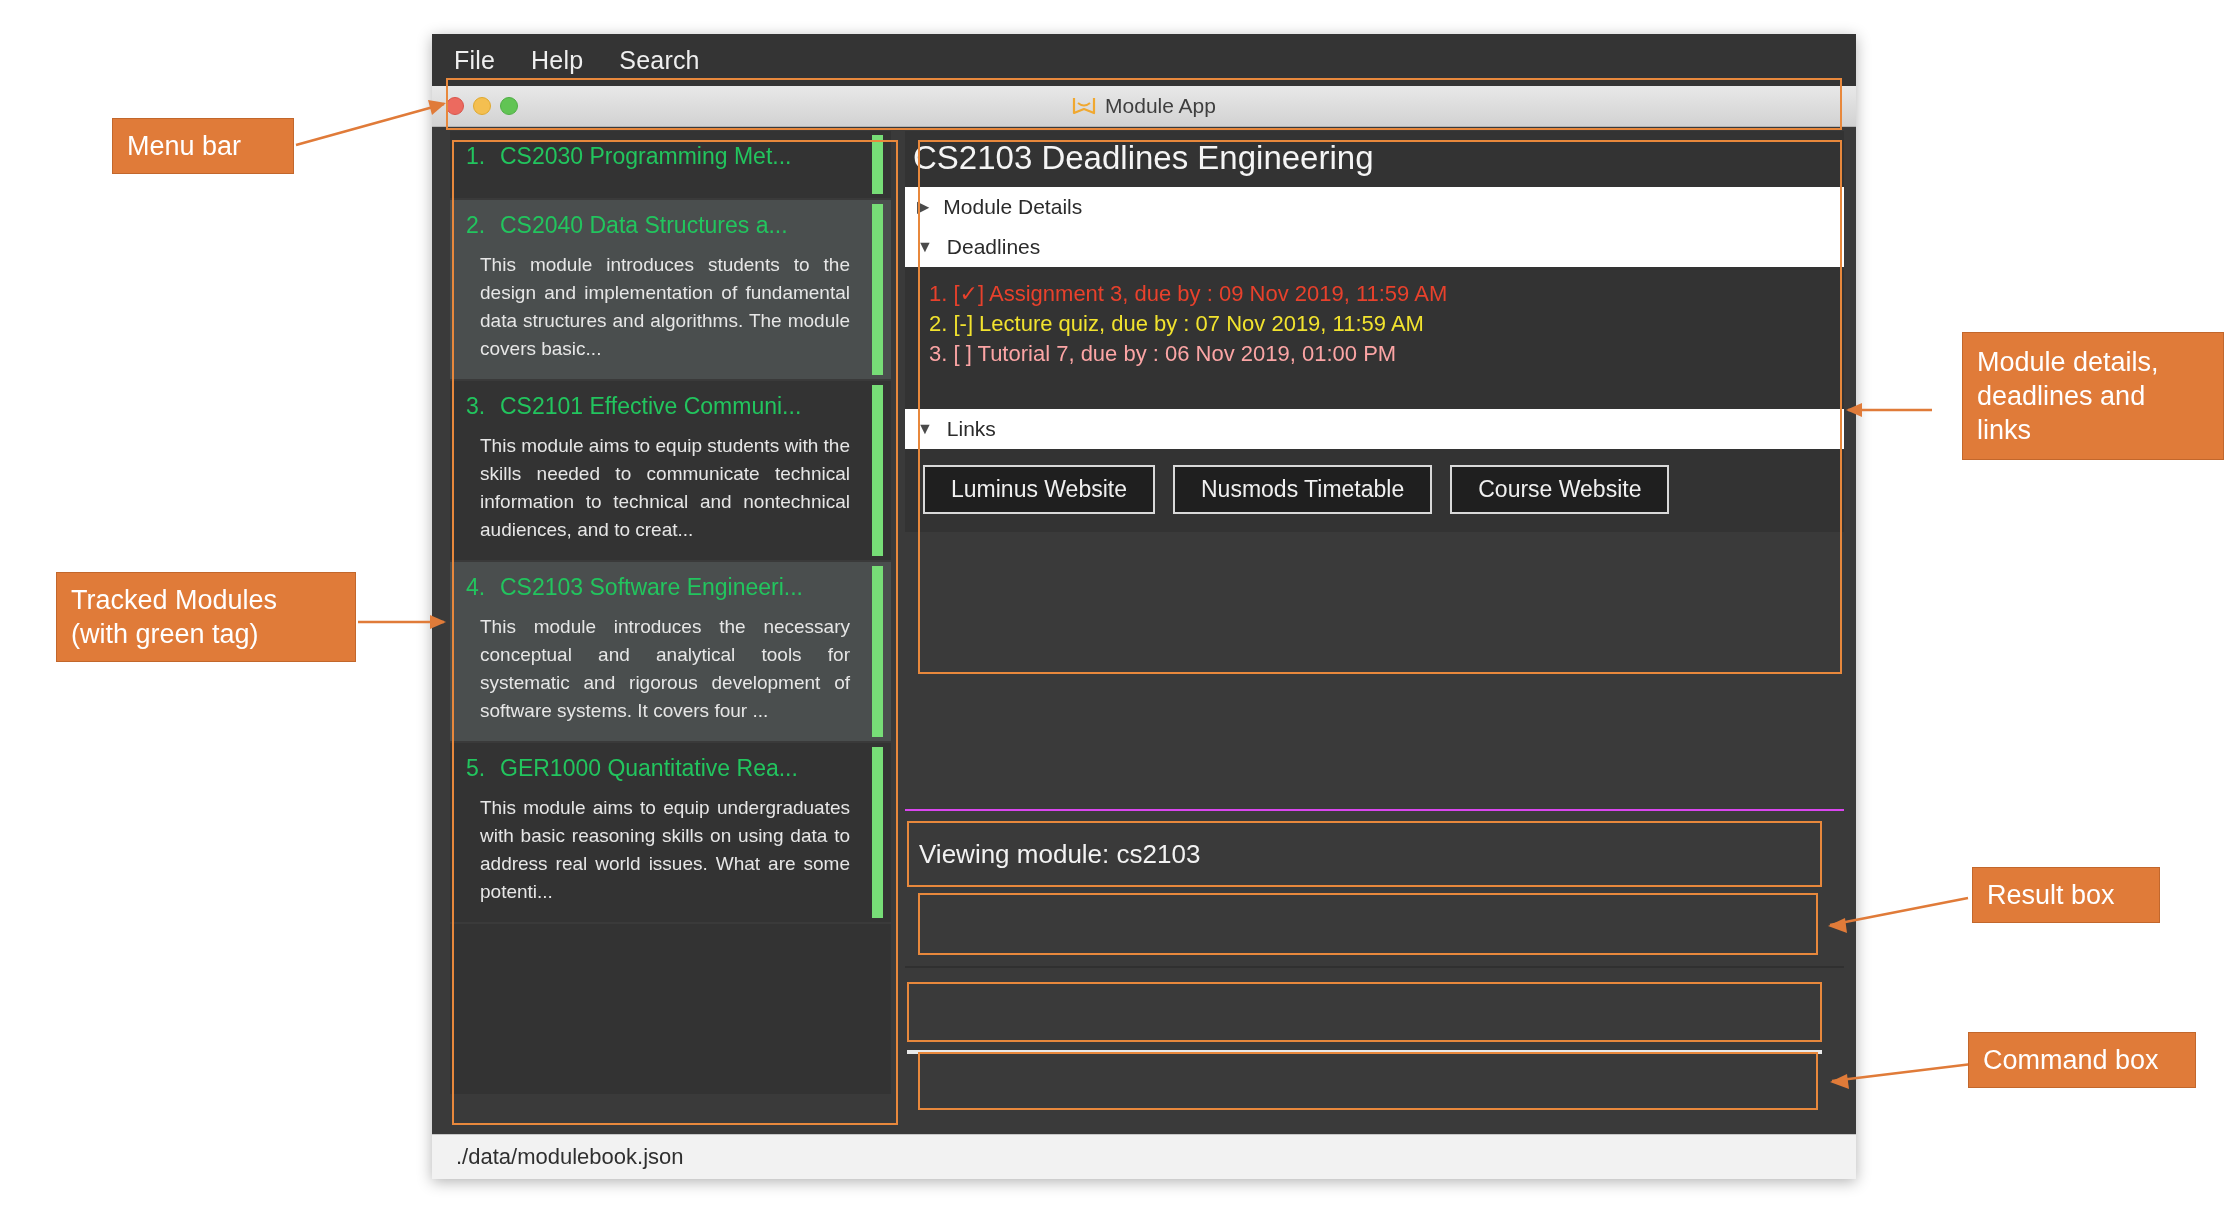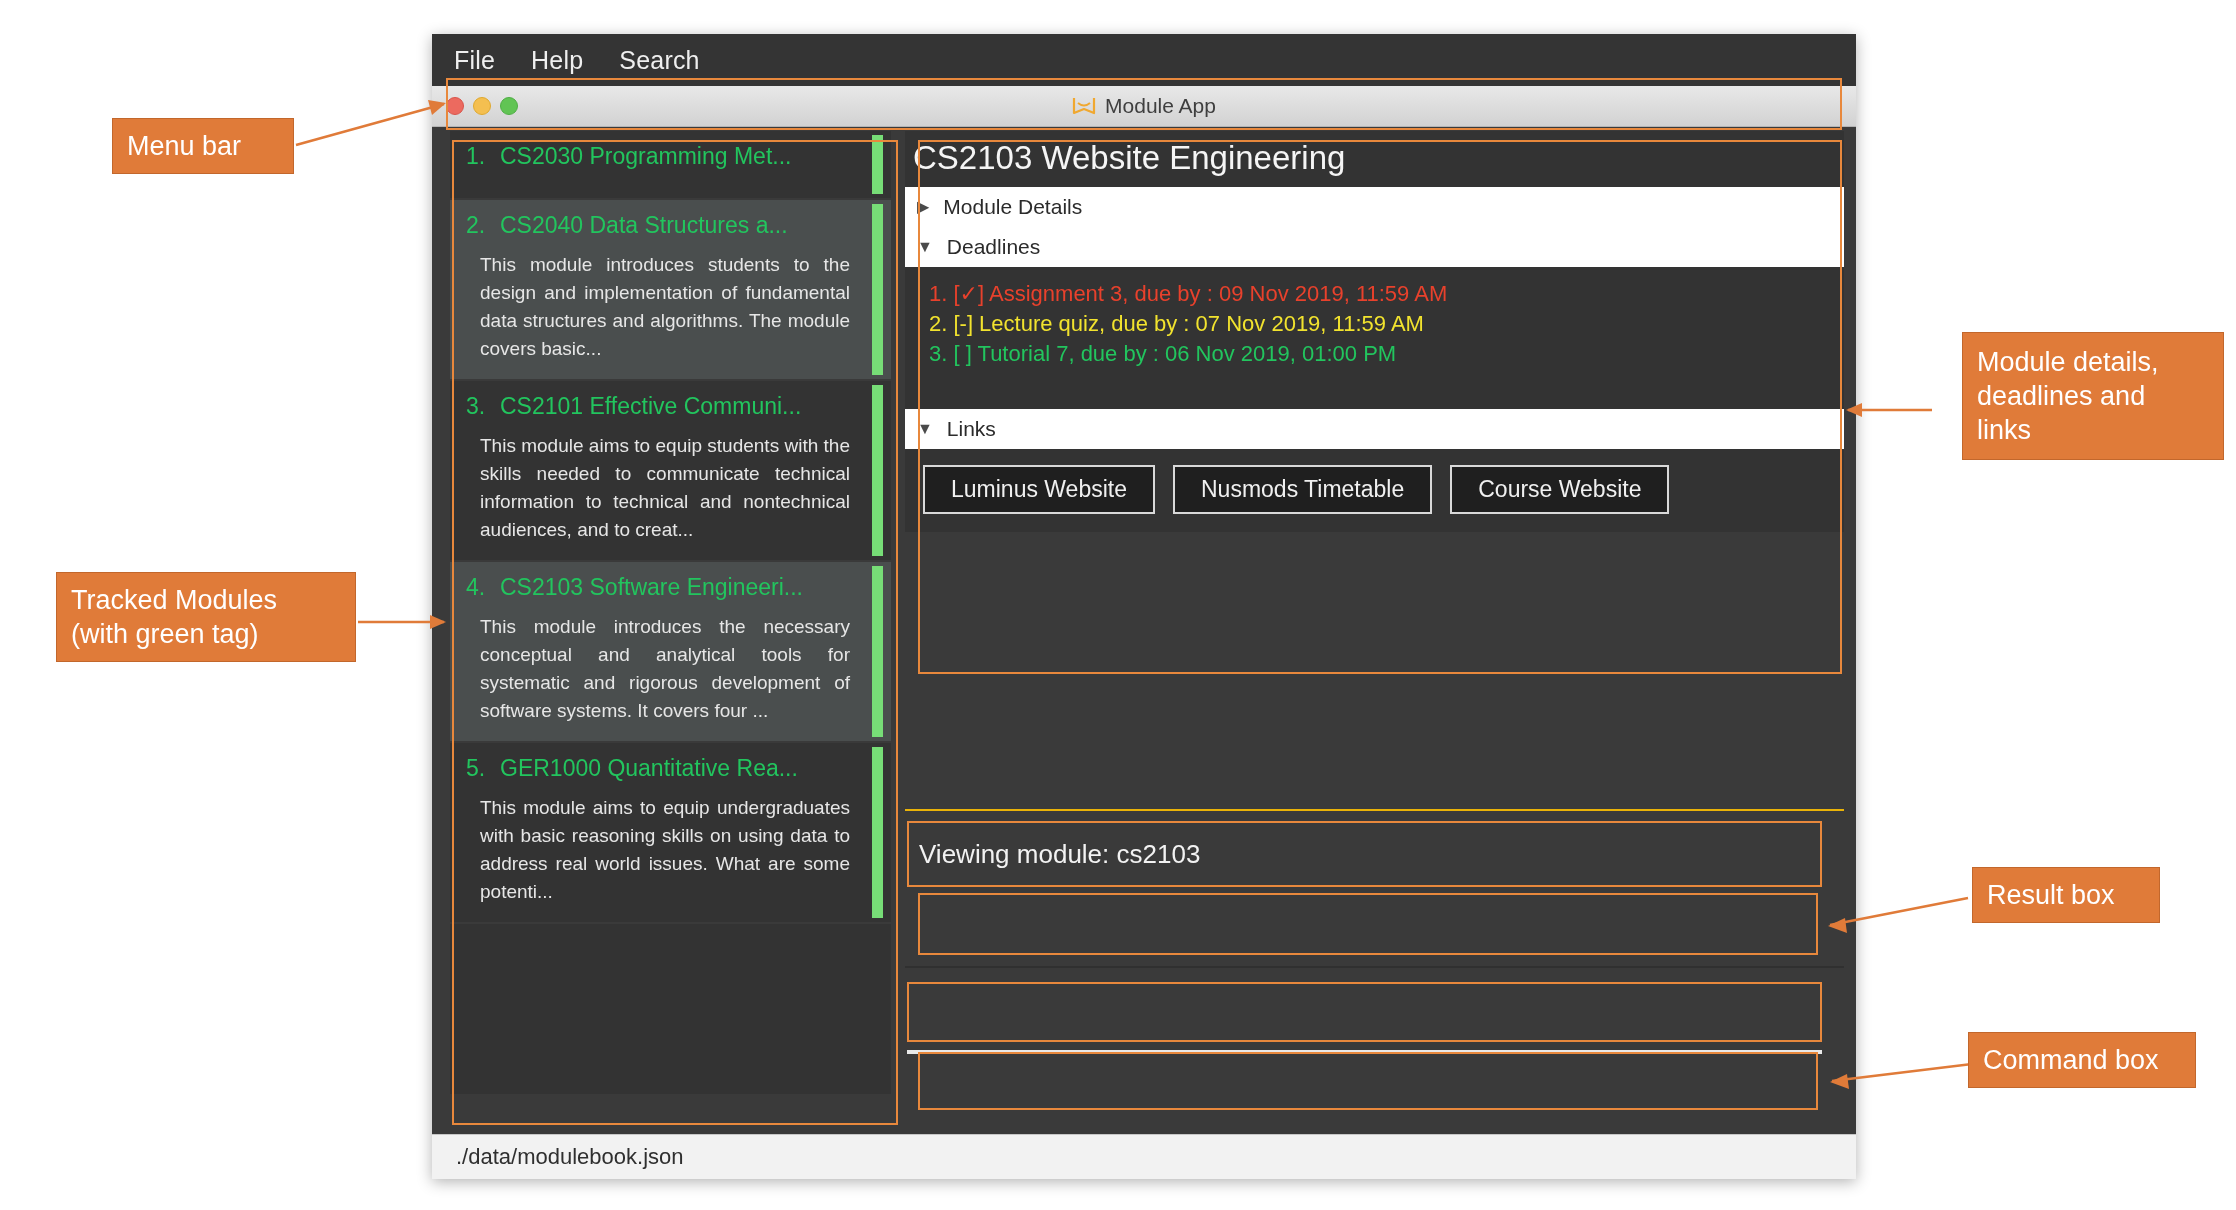--- a/index.html
+++ b/index.html
@@ -113,21 +113,21 @@
   }
   .link-btn{
     background:#1f1f1f;color:#f0f0f0;border:2px solid #d9d9d9;
     font-size:23px;padding:9px 26px;
   }
   #details-filler{flex:1 1 auto;background:#3a3a3a;}
 
   #right-spacer{flex:1 1 auto;background:#3a3a3a;min-height:0;}
 
   #result-wrap{flex:0 0 145px;background:#3a3a3a;padding-top:10px;
-    border-top:2px solid #eab308;}
+    border-top:2px solid #d946ef;}
   #result-box{
     margin:0 22px 0 2px;height:62px;background:#3a3a3a;
     border:2px solid #e8883c;color:#f2f2f2;font-size:26px;
     display:flex;align-items:center;padding:0 10px;
   }
   #command-wrap{flex:0 0 118px;background:#3a3a3a;padding-top:14px;
     border-top:2px solid #303030;}
   #command-box{
     margin:0 22px 0 2px;height:56px;background:#3a3a3a;
     border:2px solid #e8883c;
@@ -232,36 +232,36 @@
           </div>
           <div class="mc-tag"></div>
         </div>
 
       </div>
     </div>
 
     <div id="right-panel">
 
       <div id="details-box">
-        <div id="details-title">CS2103 Website Engineering</div>
+        <div id="details-title">CS2103 Deadlines Engineering</div>
 
         <div class="accordion-head">
           <span class="tri">▶</span>
           <span>Module Details</span>
         </div>
 
         <div class="accordion-head">
           <span class="tri">▼</span>
           <span>Deadlines</span>
         </div>
 
         <div class="acc-body-deadlines">
           <div class="deadline-line" style="color:#e8412c">1. [✓] Assignment 3, due by : 09 Nov 2019, 11:59 AM</div>
           <div class="deadline-line" style="color:#f2e32e">2. [-] Lecture quiz, due by : 07 Nov 2019, 11:59 AM</div>
-          <div class="deadline-line" style="color:#22c55e">3. [ ] Tutorial 7, due by : 06 Nov 2019, 01:00 PM</div>
+          <div class="deadline-line" style="color:#fca5a5">3. [ ] Tutorial 7, due by : 06 Nov 2019, 01:00 PM</div>
         </div>
 
         <div class="accordion-head">
           <span class="tri">▼</span>
           <span>Links</span>
         </div>
 
         <div class="acc-body-links">
           <button class="link-btn">Luminus Website</button>
           <button class="link-btn">Nusmods Timetable</button>

